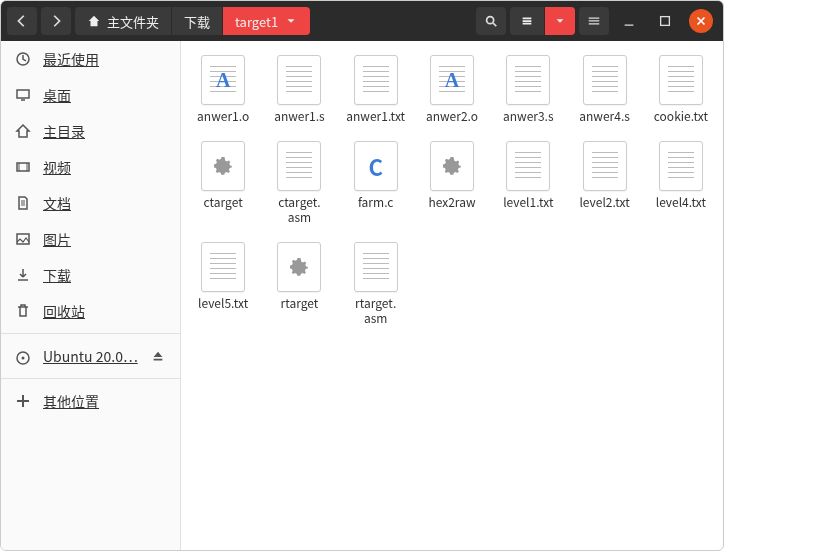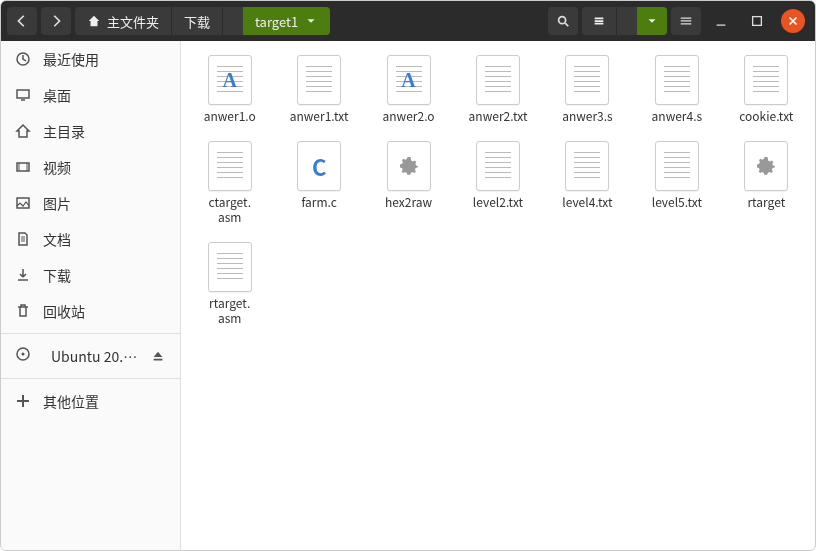--- a/index.html
+++ b/index.html
@@ -1,37 +1,37 @@
 <!DOCTYPE html>
 <html><head>
 <meta charset="utf-8">
 <style>
   * { box-sizing: border-box; margin: 0; padding: 0; font-family: "Noto Sans CJK SC", "Ubuntu", sans-serif; }
   body { width: 816px; height: 551px; overflow: hidden; background: #fff; }
-  .window { width: 816px; height: 551px; display: flex; flex-direction: column; border: 1px solid #ccc; border-radius: 6px; overflow: hidden; }
+  .window { width: 724px; height: 551px; display: flex; flex-direction: column; border: 1px solid #ccc; border-radius: 6px; overflow: hidden; }
 
   
   .titlebar { height: 40px; background: #2b2b2b; display: flex; align-items: center; padding: 0 6px; gap: 4px; }
   .tb-btn { height: 28px; min-width: 30px; border-radius: 4px; background: #3a3a3a; display: flex; align-items: center; justify-content: center; color: #ddd; }
   .tb-btn.nav { width: 30px; }
   .tb-breadcrumb { display: flex; align-items: center; height: 28px; background: #3a3a3a; border-radius: 4px; overflow: hidden; }
   .bc-seg { display: flex; align-items: center; gap: 6px; padding: 0 12px; color: #eee; font-size: 13px; height: 100%; border-right: 1px solid #2b2b2b; }
-  .bc-seg:last-child { border-right: none; background: #4d7c0f; margin-left: 20px; }
+  .bc-seg:last-child { border-right: none; background: #ef4444; }
   .spacer { flex: 1; }
   .win-btn { width: 24px; height: 24px; border-radius: 50%; display: flex; align-items: center; justify-content: center; color: #ddd; margin: 0 4px; }
   .win-close { background: #e95420; color: #fff; }
 
   
   .body { flex: 1; display: flex; min-height: 0; }
   .sidebar { width: 180px; background: #fafafa; border-right: 1px solid #e0e0e0; display: flex; flex-direction: column; font-size: 14px; color: #333; }
-  .sb-item { display: flex; align-items: center; gap: 12px; padding: 8px 14px; }
+  .sb-item { display: flex; align-items: center; gap: 12px; padding: 8px 14px; text-decoration: underline; }
   .sb-item .icon { width: 16px; color: #555; display: flex; justify-content: center; }
   .sb-sep { height: 1px; background: #e0e0e0; margin: 4px 0; }
   .sb-item.eject { justify-content: space-between; }
-  .sb-item.eject .left { display: flex; align-items: flex-start; gap: 20px; min-width: 0; }
+  .sb-item.eject .left { display: flex; align-items: flex-end; gap: 12px; min-width: 0; }
   .sb-item.eject .label { white-space: nowrap; overflow: hidden; text-overflow: ellipsis; max-width: 100px; }
 
   
   .content { flex: 1; overflow: auto; padding: 12px 4px; }
   .grid { display: grid; grid-template-columns: repeat(7, 1fr); gap: 14px 0; }
   .file { display: flex; flex-direction: column; align-items: center; gap: 4px; font-size: 12px; color: #333; text-align: center; padding: 2px; }
   .file .thumb { width: 44px; height: 50px; border: 1px solid #ccc; border-radius: 3px; background: #fff; display: flex; align-items: center; justify-content: center; position: relative; box-shadow: 0 1px 1px rgba(0,0,0,0.05); }
   .file .thumb.lines::before { content: ""; position: absolute; left: 8px; right: 8px; top: 10px; bottom: 10px;
     background: repeating-linear-gradient(to bottom, #bbb 0 1px, transparent 1px 5px); }
   .thumb .glyph { position: relative; z-index: 1; font-weight: bold; }
@@ -156,34 +156,34 @@
               <svg class="icon-svg lg" viewBox="0 0 16 16">
                 <rect x="2" y="4" width="12" height="8" fill="none" stroke="currentColor" stroke-width="1.5"></rect>
                 <path d="M4 4v8M12 4v8" stroke="currentColor"></path>
               </svg>
             </span>
             <span>视频</span>
           </div>
           <div class="sb-item">
             <span class="icon">
               <svg class="icon-svg lg" viewBox="0 0 16 16">
+                <path d="M4 2h6l2 2v10H4z" fill="none" stroke="currentColor" stroke-width="1.5"></path>
+                <path d="M6 6h4M6 8h4M6 10h4" stroke="currentColor"></path>
+              </svg>
+            </span>
+            <span>文档</span>
+          </div>
+          <div class="sb-item">
+            <span class="icon">
+              <svg class="icon-svg lg" viewBox="0 0 16 16">
                 <rect x="2" y="3" width="12" height="10" fill="none" stroke="currentColor" stroke-width="1.5"></rect>
                 <path d="M2 11l3-3 3 3 3-4 3 4" fill="none" stroke="currentColor" stroke-width="1.2"></path>
               </svg>
             </span>
             <span>图片</span>
-          </div>
-          <div class="sb-item">
-            <span class="icon">
-              <svg class="icon-svg lg" viewBox="0 0 16 16">
-                <path d="M4 2h6l2 2v10H4z" fill="none" stroke="currentColor" stroke-width="1.5"></path>
-                <path d="M6 6h4M6 8h4M6 10h4" stroke="currentColor"></path>
-              </svg>
-            </span>
-            <span>文档</span>
           </div>
           <div class="sb-item">
             <span class="icon">
               <svg class="icon-svg lg" viewBox="0 0 16 16">
                 <path d="M8 2v8m0 0L5 7m3 3 3-3" fill="none" stroke="currentColor" stroke-width="1.5"></path>
                 <path d="M3 13h10" stroke="currentColor" stroke-width="1.5"></path>
               </svg>
             </span>
             <span>下载</span>
           </div>
@@ -228,80 +228,92 @@
     <div class="content">
       <div class="grid" id="file-grid">
           <div class="file">
             <div class="thumb lines doc-a">
               <span class="glyph">A</span>
             </div>
             <div class="name">anwer1.o</div>
           </div>
           <div class="file">
             <div class="thumb lines"></div>
+            <div class="name">anwer1.s</div>
+          </div>
+          <div class="file">
+            <div class="thumb lines"></div>
             <div class="name">anwer1.txt</div>
           </div>
           <div class="file">
             <div class="thumb lines doc-a">
               <span class="glyph">A</span>
             </div>
             <div class="name">anwer2.o</div>
           </div>
           <div class="file">
             <div class="thumb lines"></div>
-            <div class="name">anwer2.txt</div>
-          </div>
-          <div class="file">
-            <div class="thumb lines"></div>
             <div class="name">anwer3.s</div>
           </div>
           <div class="file">
             <div class="thumb lines"></div>
             <div class="name">anwer4.s</div>
           </div>
           <div class="file">
             <div class="thumb lines"></div>
             <div class="name">cookie.txt</div>
-          </div>
-          <div class="file">
-            <div class="thumb lines"></div>
-            <div class="name">ctarget.<br>asm</div>
-          </div>
-          <div class="file">
-            <div class="thumb doc-c">
-              <span class="glyph">C</span>
-            </div>
-            <div class="name">farm.c</div>
           </div>
           <div class="file">
             <div class="thumb gear">
               <svg viewBox="0 0 24 24">
                 <path d="M12 8a4 4 0 1 0 0 8 4 4 0 0 0 0-8zm9 4-2-.6a7 7 0 0 0-.7-1.7l1-1.8-1.5-1.5-1.8 1a7 7 0 0 0-1.7-.7L13.5 3h-3l-.6 2a7 7 0 0 0-1.7.7l-1.8-1L4.9 6.2l1 1.8A7 7 0 0 0 5.2 9.7L3 10.5v3l2 .6c.2.6.4 1.2.7 1.7l-1 1.8 1.5 1.5 1.8-1c.5.3 1.1.5 1.7.7l.6 2h3l.6-2a7 7 0 0 0 1.7-.7l1.8 1 1.5-1.5-1-1.8c.3-.5.5-1.1.7-1.7l2-.6z"></path>
               </svg>
             </div>
-            <div class="name">hex2raw</div>
-          </div>
-          <div class="file">
-            <div class="thumb lines"></div>
-            <div class="name">level2.txt</div>
-          </div>
-          <div class="file">
-            <div class="thumb lines"></div>
-            <div class="name">level4.txt</div>
-          </div>
-          <div class="file">
-            <div class="thumb lines"></div>
-            <div class="name">level5.txt</div>
+            <div class="name">ctarget</div>
+          </div>
+          <div class="file">
+            <div class="thumb lines"></div>
+            <div class="name">ctarget.<br>asm</div>
+          </div>
+          <div class="file">
+            <div class="thumb doc-c">
+              <span class="glyph">C</span>
+            </div>
+            <div class="name">farm.c</div>
           </div>
           <div class="file">
             <div class="thumb gear">
               <svg viewBox="0 0 24 24">
                 <path d="M12 8a4 4 0 1 0 0 8 4 4 0 0 0 0-8zm9 4-2-.6a7 7 0 0 0-.7-1.7l1-1.8-1.5-1.5-1.8 1a7 7 0 0 0-1.7-.7L13.5 3h-3l-.6 2a7 7 0 0 0-1.7.7l-1.8-1L4.9 6.2l1 1.8A7 7 0 0 0 5.2 9.7L3 10.5v3l2 .6c.2.6.4 1.2.7 1.7l-1 1.8 1.5 1.5 1.8-1c.5.3 1.1.5 1.7.7l.6 2h3l.6-2a7 7 0 0 0 1.7-.7l1.8 1 1.5-1.5-1-1.8c.3-.5.5-1.1.7-1.7l2-.6z"></path>
               </svg>
             </div>
+            <div class="name">hex2raw</div>
+          </div>
+          <div class="file">
+            <div class="thumb lines"></div>
+            <div class="name">level1.txt</div>
+          </div>
+          <div class="file">
+            <div class="thumb lines"></div>
+            <div class="name">level2.txt</div>
+          </div>
+          <div class="file">
+            <div class="thumb lines"></div>
+            <div class="name">level4.txt</div>
+          </div>
+          <div class="file">
+            <div class="thumb lines"></div>
+            <div class="name">level5.txt</div>
+          </div>
+          <div class="file">
+            <div class="thumb gear">
+              <svg viewBox="0 0 24 24">
+                <path d="M12 8a4 4 0 1 0 0 8 4 4 0 0 0 0-8zm9 4-2-.6a7 7 0 0 0-.7-1.7l1-1.8-1.5-1.5-1.8 1a7 7 0 0 0-1.7-.7L13.5 3h-3l-.6 2a7 7 0 0 0-1.7.7l-1.8-1L4.9 6.2l1 1.8A7 7 0 0 0 5.2 9.7L3 10.5v3l2 .6c.2.6.4 1.2.7 1.7l-1 1.8 1.5 1.5 1.8-1c.5.3 1.1.5 1.7.7l.6 2h3l.6-2a7 7 0 0 0 1.7-.7l1.8 1 1.5-1.5-1-1.8c.3-.5.5-1.1.7-1.7l2-.6z"></path>
+              </svg>
+            </div>
             <div class="name">rtarget</div>
           </div>
           <div class="file">
             <div class="thumb lines"></div>
             <div class="name">rtarget.<br>asm</div>
           </div>
         </div>
     </div>
 
   </div>

